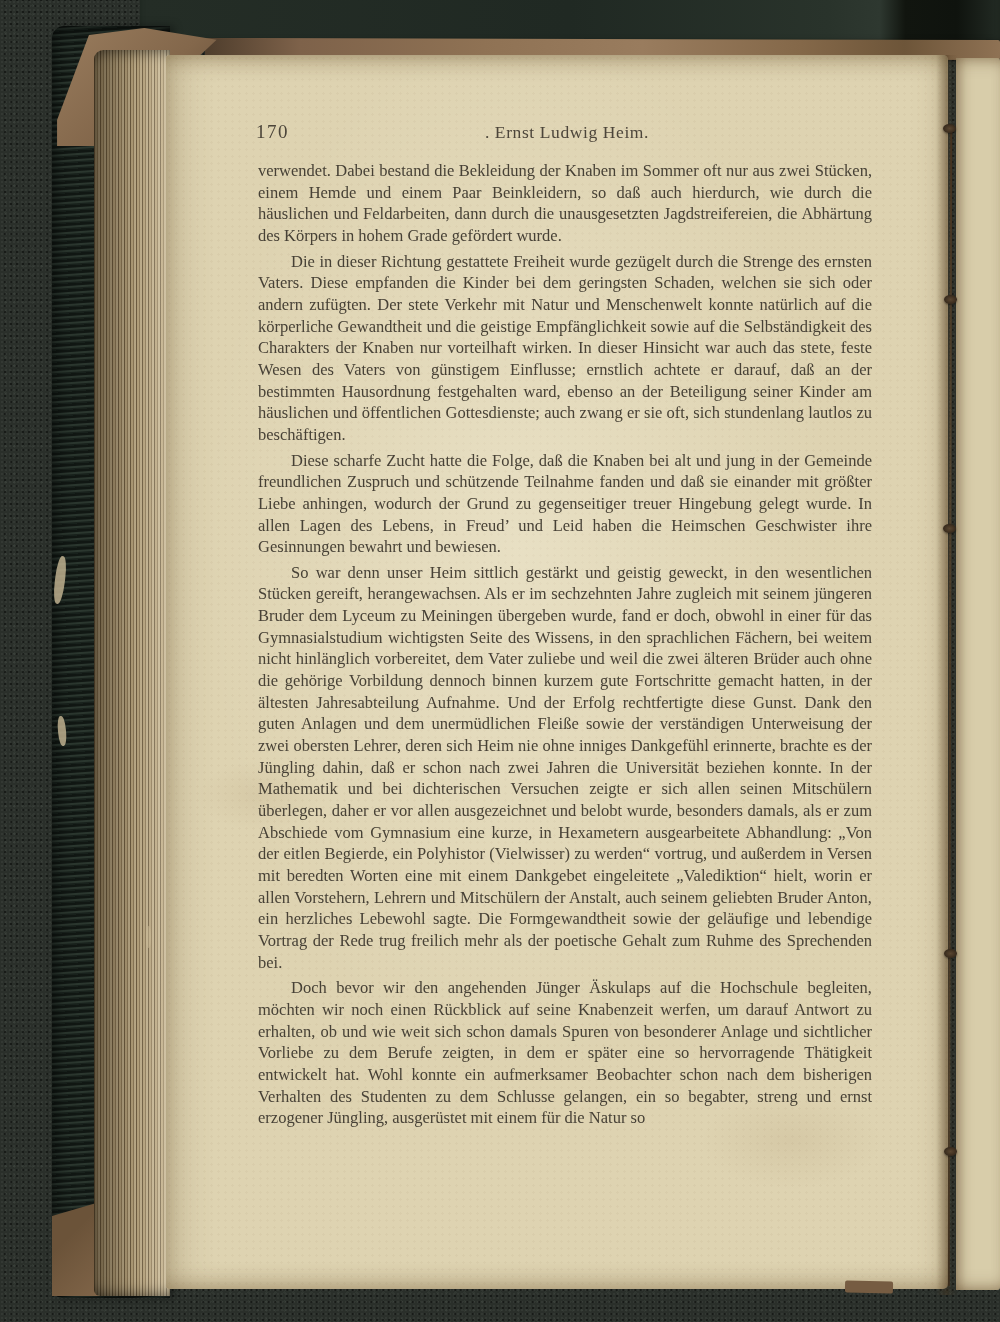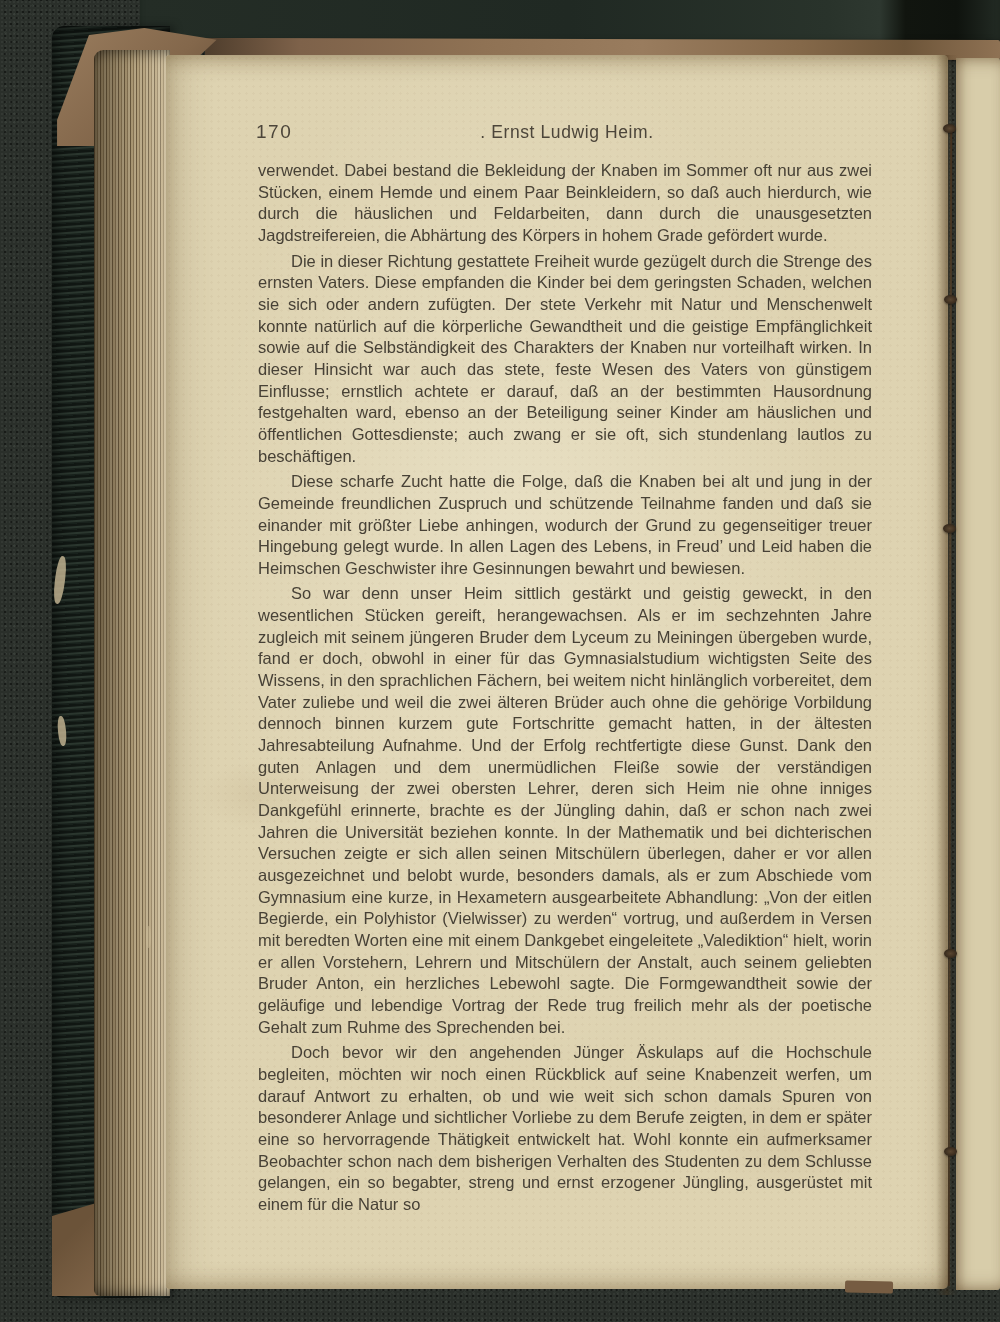--- a/index.html
+++ b/index.html
@@ -5,21 +5,21 @@
   html,body { margin:0; padding:0; background:#1c201c; }
   #scene {
     position:relative; width:1000px; height:1322px; overflow:hidden;
     background-color:#2a2f2a;
     background-image:
       radial-gradient(rgba(255,255,255,0.045) 1px, transparent 1.2px),
       radial-gradient(rgba(0,0,0,0.42) 1px, transparent 1.4px),
       radial-gradient(rgba(125,145,125,0.08) 1px, transparent 1.3px);
     background-size: 4px 4px, 6px 6px, 9px 9px;
     background-position: 0 0, 2px 3px, 1px 1px;
-    font-family:Liberation Sans, sans-serif;
+    font-family:Liberation Serif, serif;
   }
   
   .top-board {
     position:absolute; left:140px; top:0; width:860px; height:46px;
     background:linear-gradient(90deg,#242d26 0%, #202923 50%, #29332b 80%, #2e3830 86%, #11150f 89%, #0f130e 95%, #232b24 100%);
     box-shadow: inset 0 -6px 8px -4px rgba(0,0,0,0.6);
   }
   
   .top-strip {
     position:absolute; left:205px; top:39px; width:795px; height:20px;

